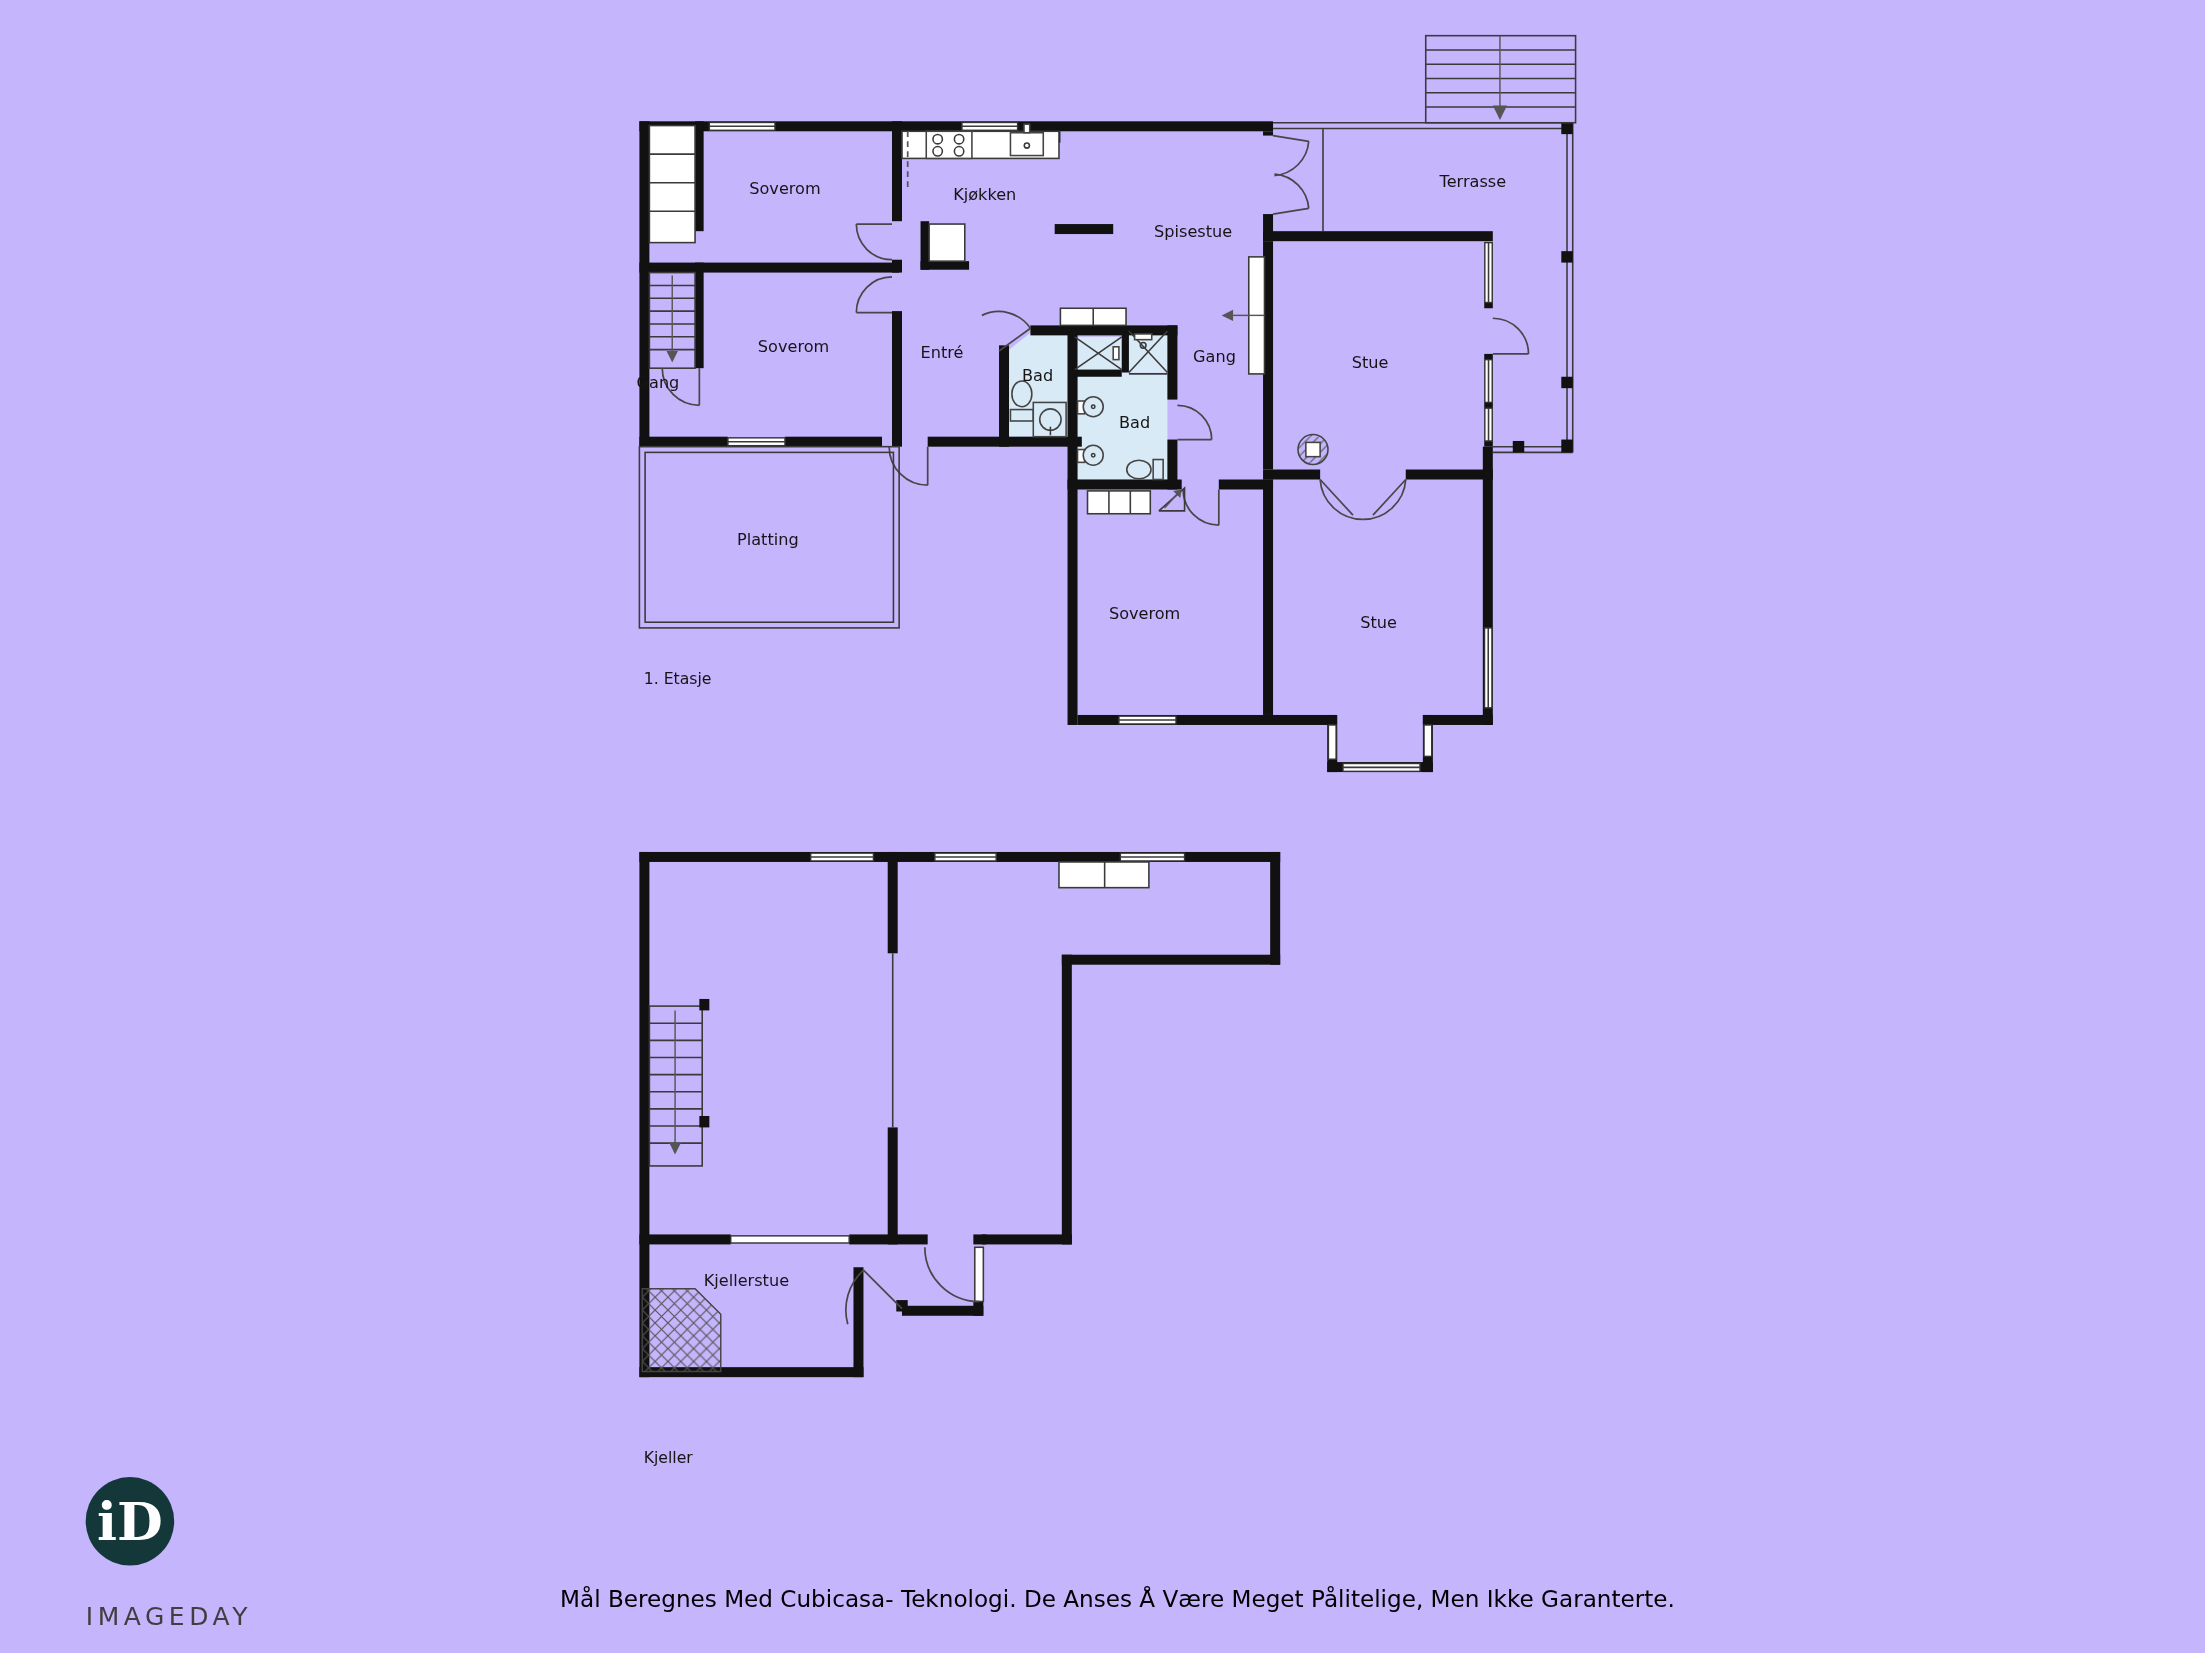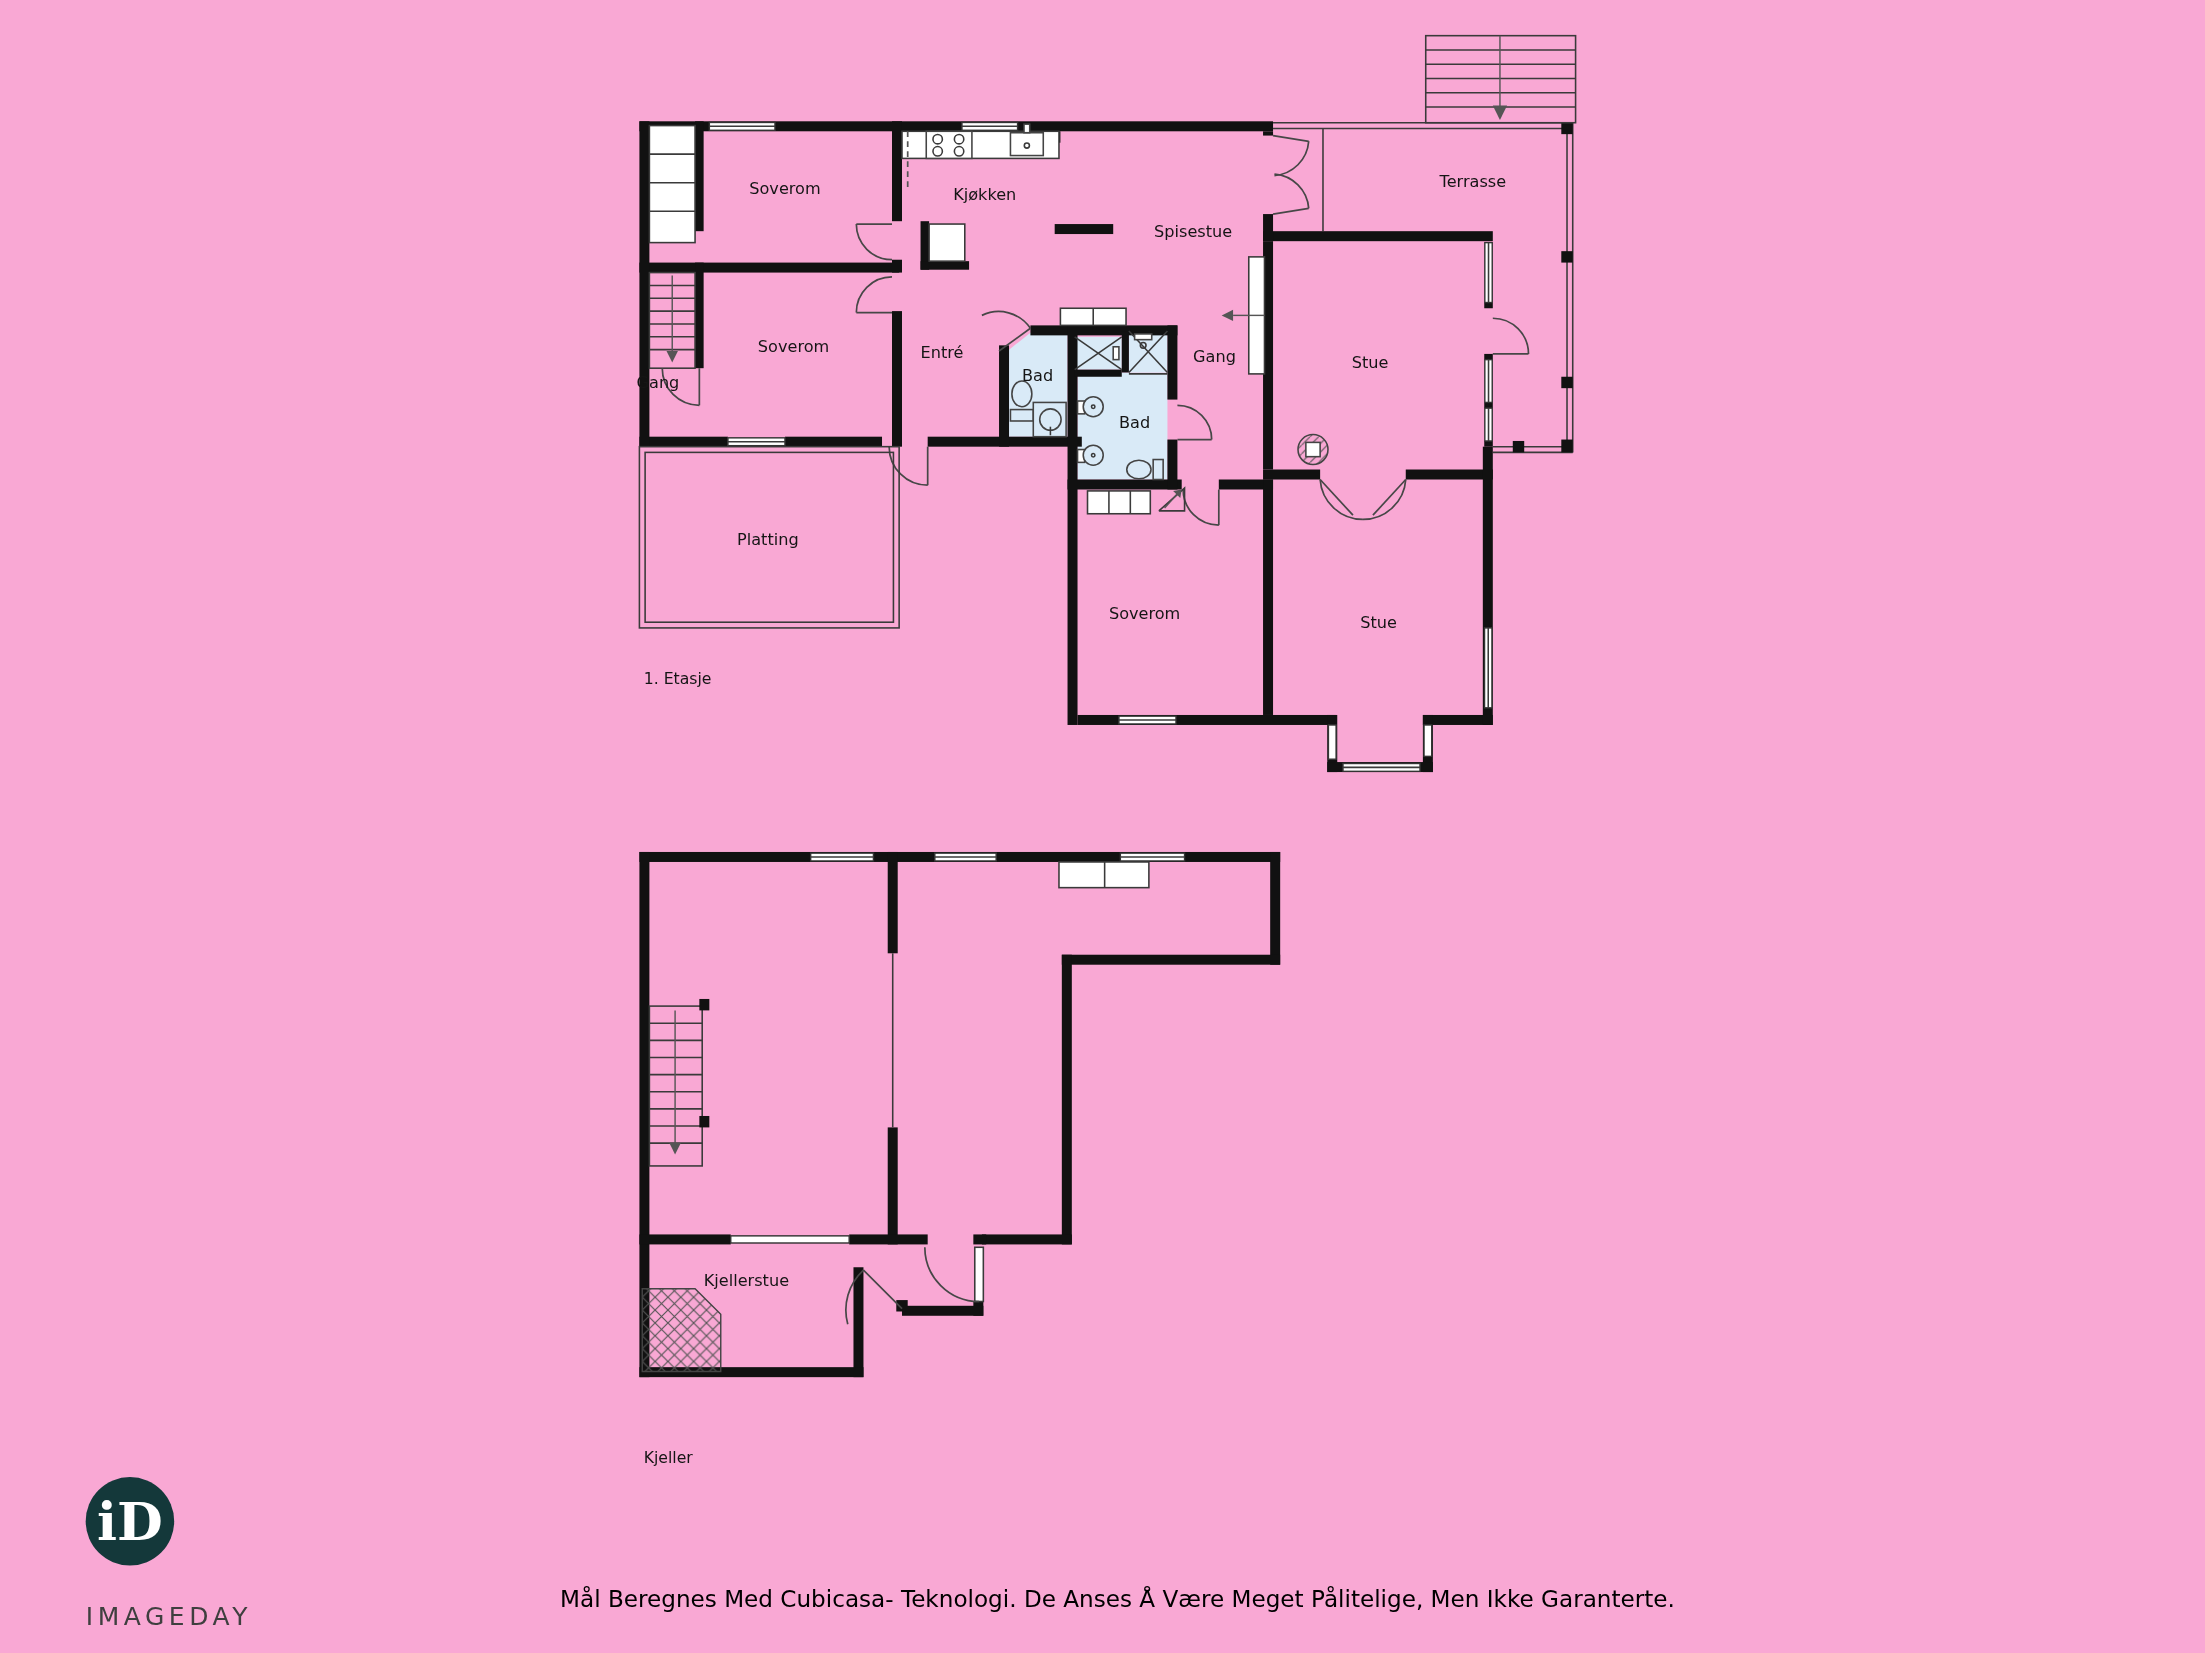--- a/index.html
+++ b/index.html
@@ -3,21 +3,21 @@
 <meta charset="utf-8">
 <style>
   :root{
     --wall:#111111;
     --bath:#d9eaf7;
     --logo-bg:#14383a;
     --logo-fg:#ffffff;
     --ink:#3f3f3f;
   }
   html,body{margin:0;padding:0;background:#ffffff;}
-  .page{width:2205px;height:1654px;position:relative;background:#f9a8d4;}
+  .page{width:2205px;height:1654px;position:relative;background:#c4b5fd;}
   svg{display:block;}
   .wall{fill:var(--wall);stroke:none;}
   .bath{fill:var(--bath);stroke:none;}
   .thin{stroke:#3a3a3a;stroke-width:1.1;fill:none;}
   .thinf{stroke:#3a3a3a;stroke-width:1.1;fill:#ffffff;}
   .fix{stroke:#444;stroke-width:1.1;fill:#ffffff;}
   .fixb{stroke:#444;stroke-width:1.1;fill:var(--bath);}
   .door{stroke:#474747;stroke-width:1.2;fill:none;}
   .win{fill:#ffffff;stroke:#333;stroke-width:1;}
   .dash{stroke:#555;stroke-width:1.2;stroke-dasharray:4 3;fill:none;}

